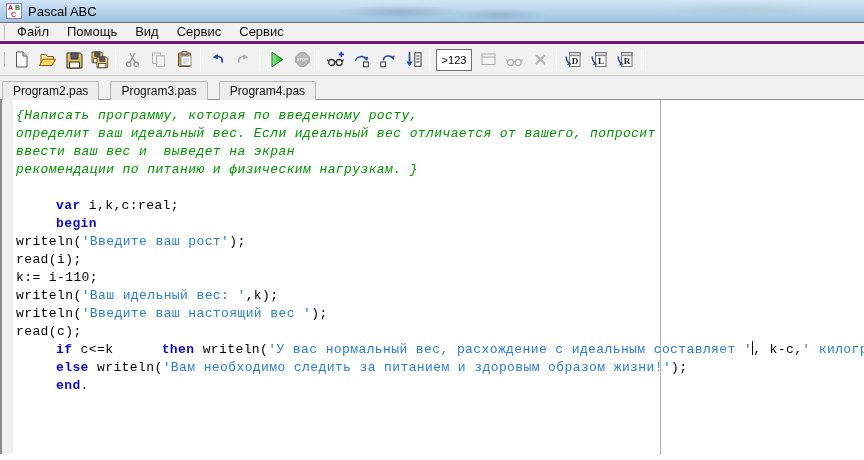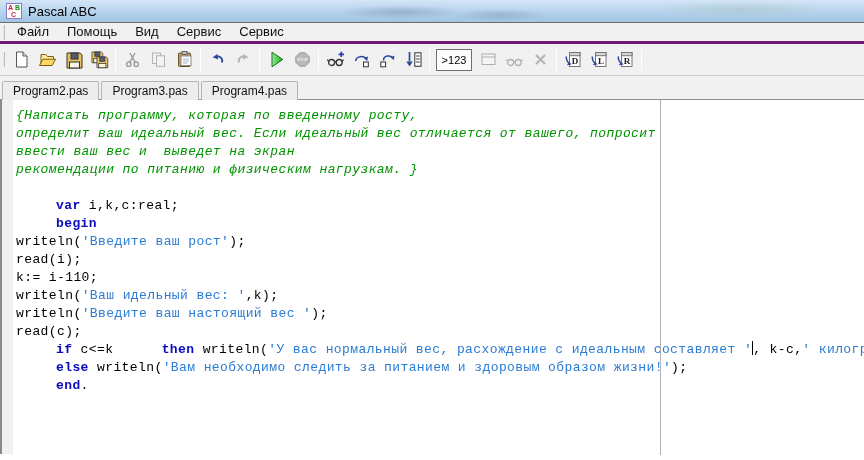--- a/index.html
+++ b/index.html
@@ -42,21 +42,21 @@
   .tb svg{width:19px;height:19px;display:block;}
   .tb-sep{width:1px;height:22px;flex:none;background:#c2c2c2;border-right:1px solid #ffffff;margin:0 3px;}
   .tb-text{width:36px;height:22px;flex:none;display:flex;align-items:center;justify-content:center;
     border:1px solid #707070;background:#fdfdfd;font-size:11px;color:#000;margin:16px 3px;}
 
   
   .tabbar{height:24px;flex:none;display:flex;align-items:flex-end;background:#f1f1f1;
     padding-left:2px;position:relative;}
   .tabbar::after{content:"";position:absolute;left:0;right:0;bottom:0;height:1px;background:#8f8f8f;}
   .tab{height:19px;display:flex;align-items:center;padding:0 10px;font-size:12px;color:#111;
-    background:#ededed;border:1px solid #b5b5b5;border-bottom:none;margin-right:2px;
+    background:#ededed;border:1px solid #b5b5b5;border-bottom:none;margin-right:11px;
     border-top-left-radius:2px;border-top-right-radius:2px;position:relative;z-index:1;}
   .tab.active{height:23px;background:#f8f8f8;border-color:#8f8f8f;z-index:3;}
 
   
   .editor{flex:1;background:#fff;position:relative;display:flex;overflow:hidden;}
   .gutter{width:13px;flex:none;align-self:stretch;background:#f0f0f0;
     border-left:2px solid #8a8a8a;margin-bottom:6px;}
   .margin-line{position:absolute;left:660px;top:0;bottom:5px;width:1px;background:#b2b2b2;z-index:0;}
   .code{position:relative;z-index:1;padding:7px 0 0 3px;white-space:pre;
     font-family:"Liberation Mono","DejaVu Sans Mono",monospace;font-size:13px;line-height:18px;

